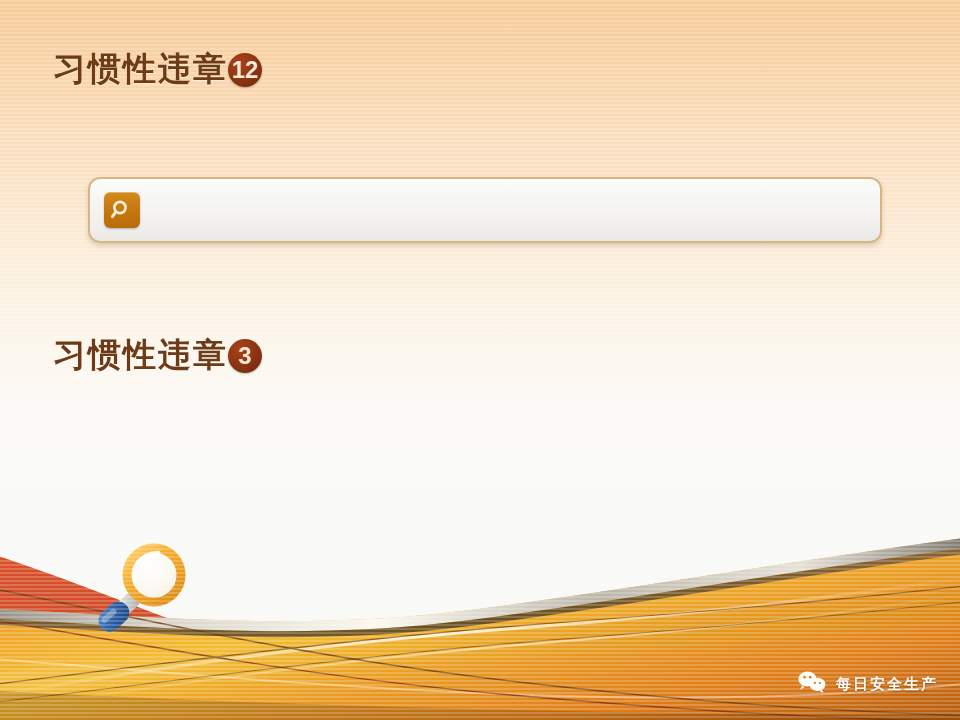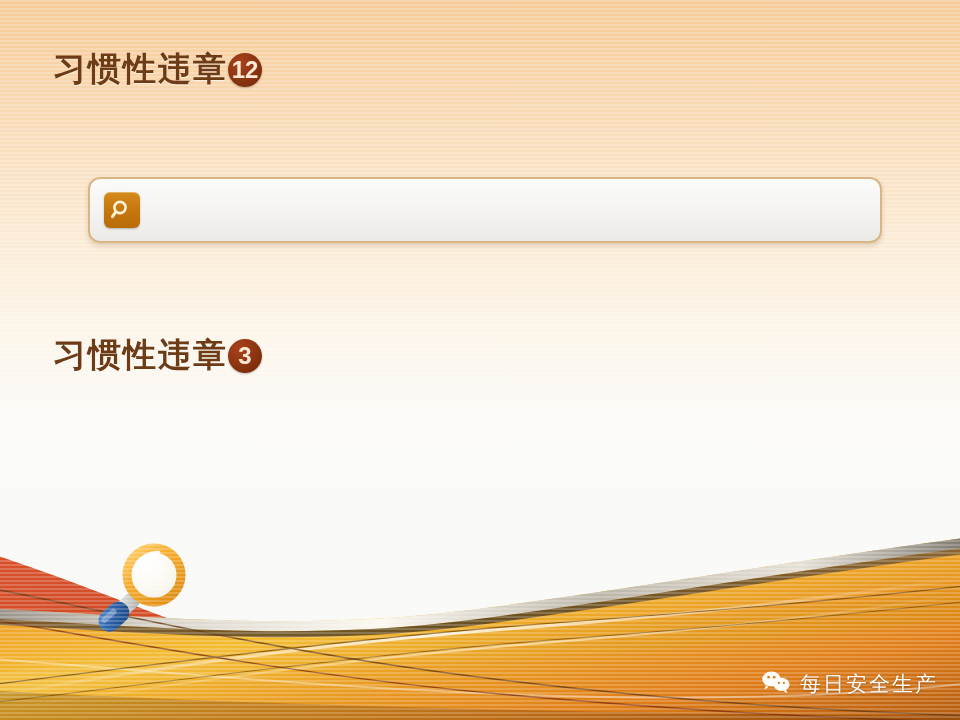--- a/index.html
+++ b/index.html
@@ -133,22 +133,22 @@
   #watermark {
     position: absolute;
     right: 22px;
     bottom: 22px;
     display: flex;
     align-items: center;
     gap: 9px;
   }
   #watermark .wm-text {
     font-family: "DejaVu Sans", "Liberation Sans", sans-serif;
-    font-size: 21px;
-    font-weight: normal;
+    font-size: 15px;
+    font-weight: bold;
     color: #fdfdfb;
     letter-spacing: 2px;
     text-shadow: 0 1px 2px rgba(90,40,0,0.45);
   }
 </style>
 </head>
 <body>
 
 <div id="slide">
 

